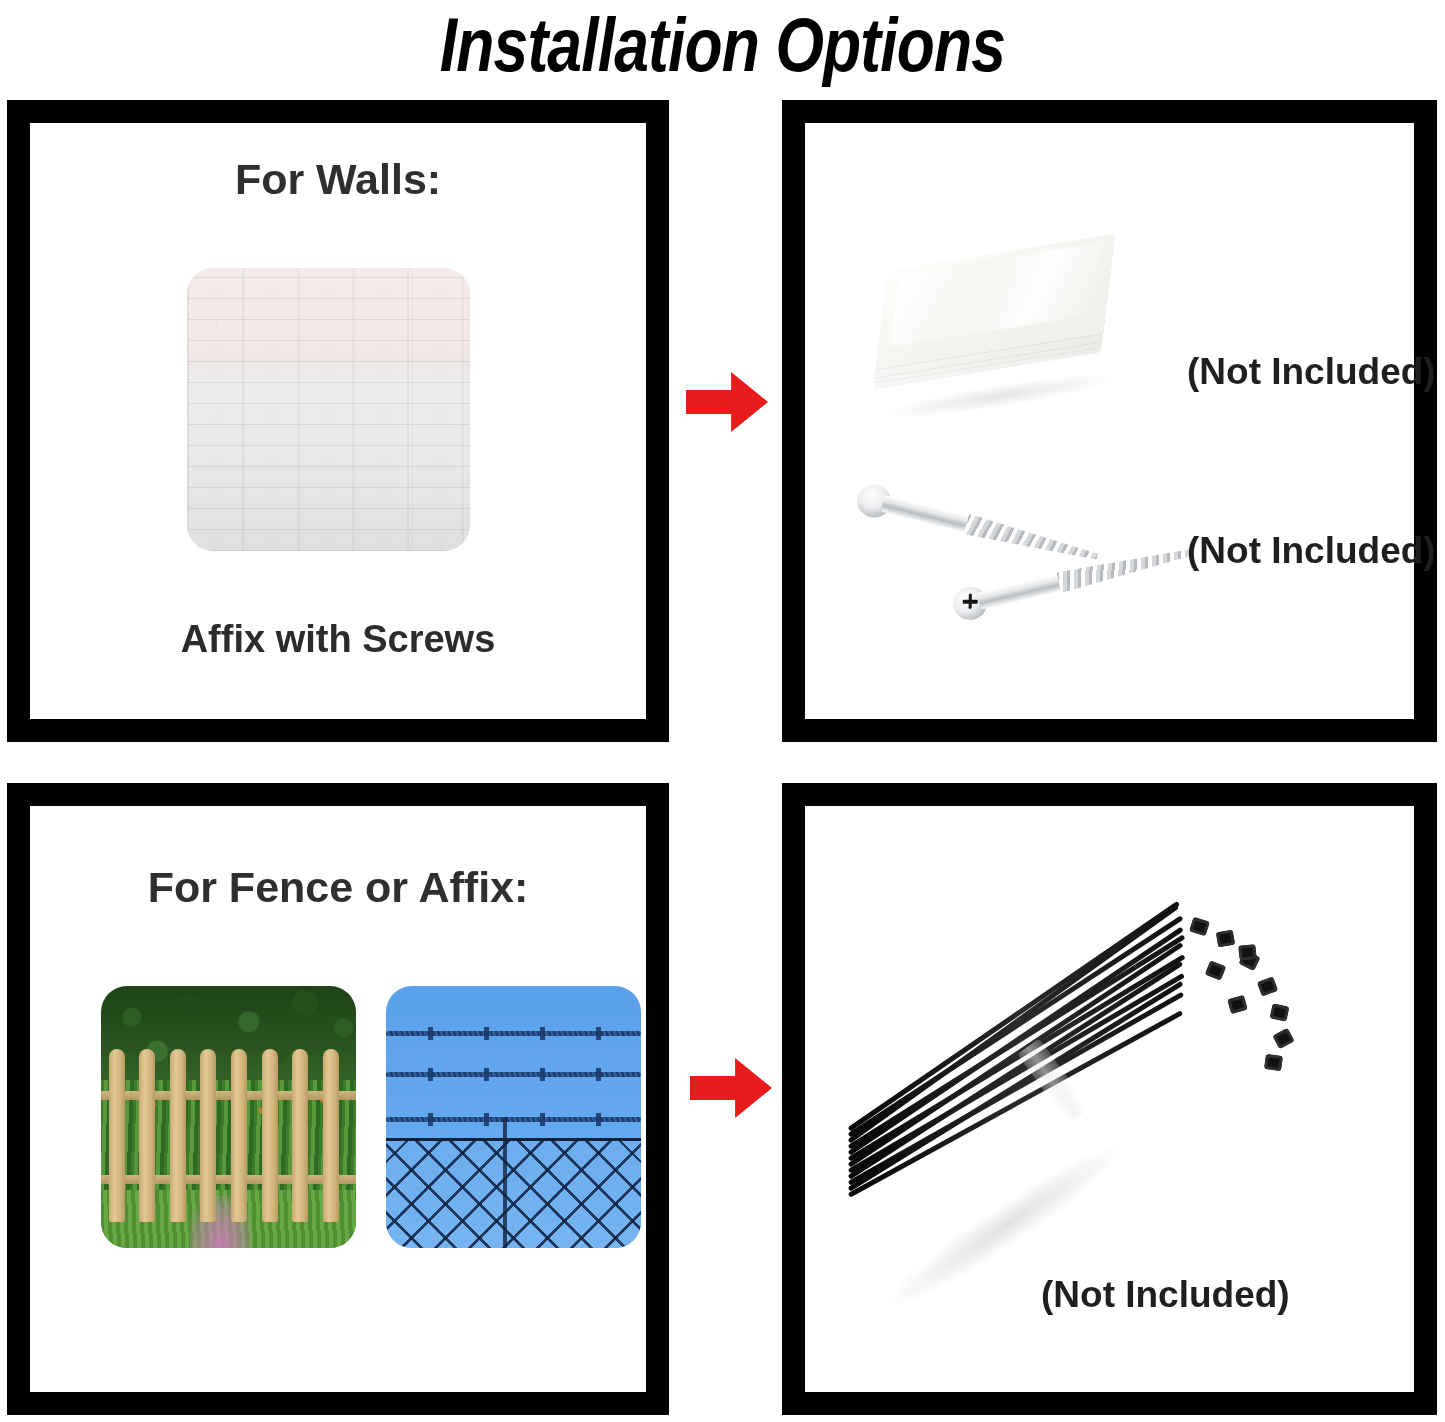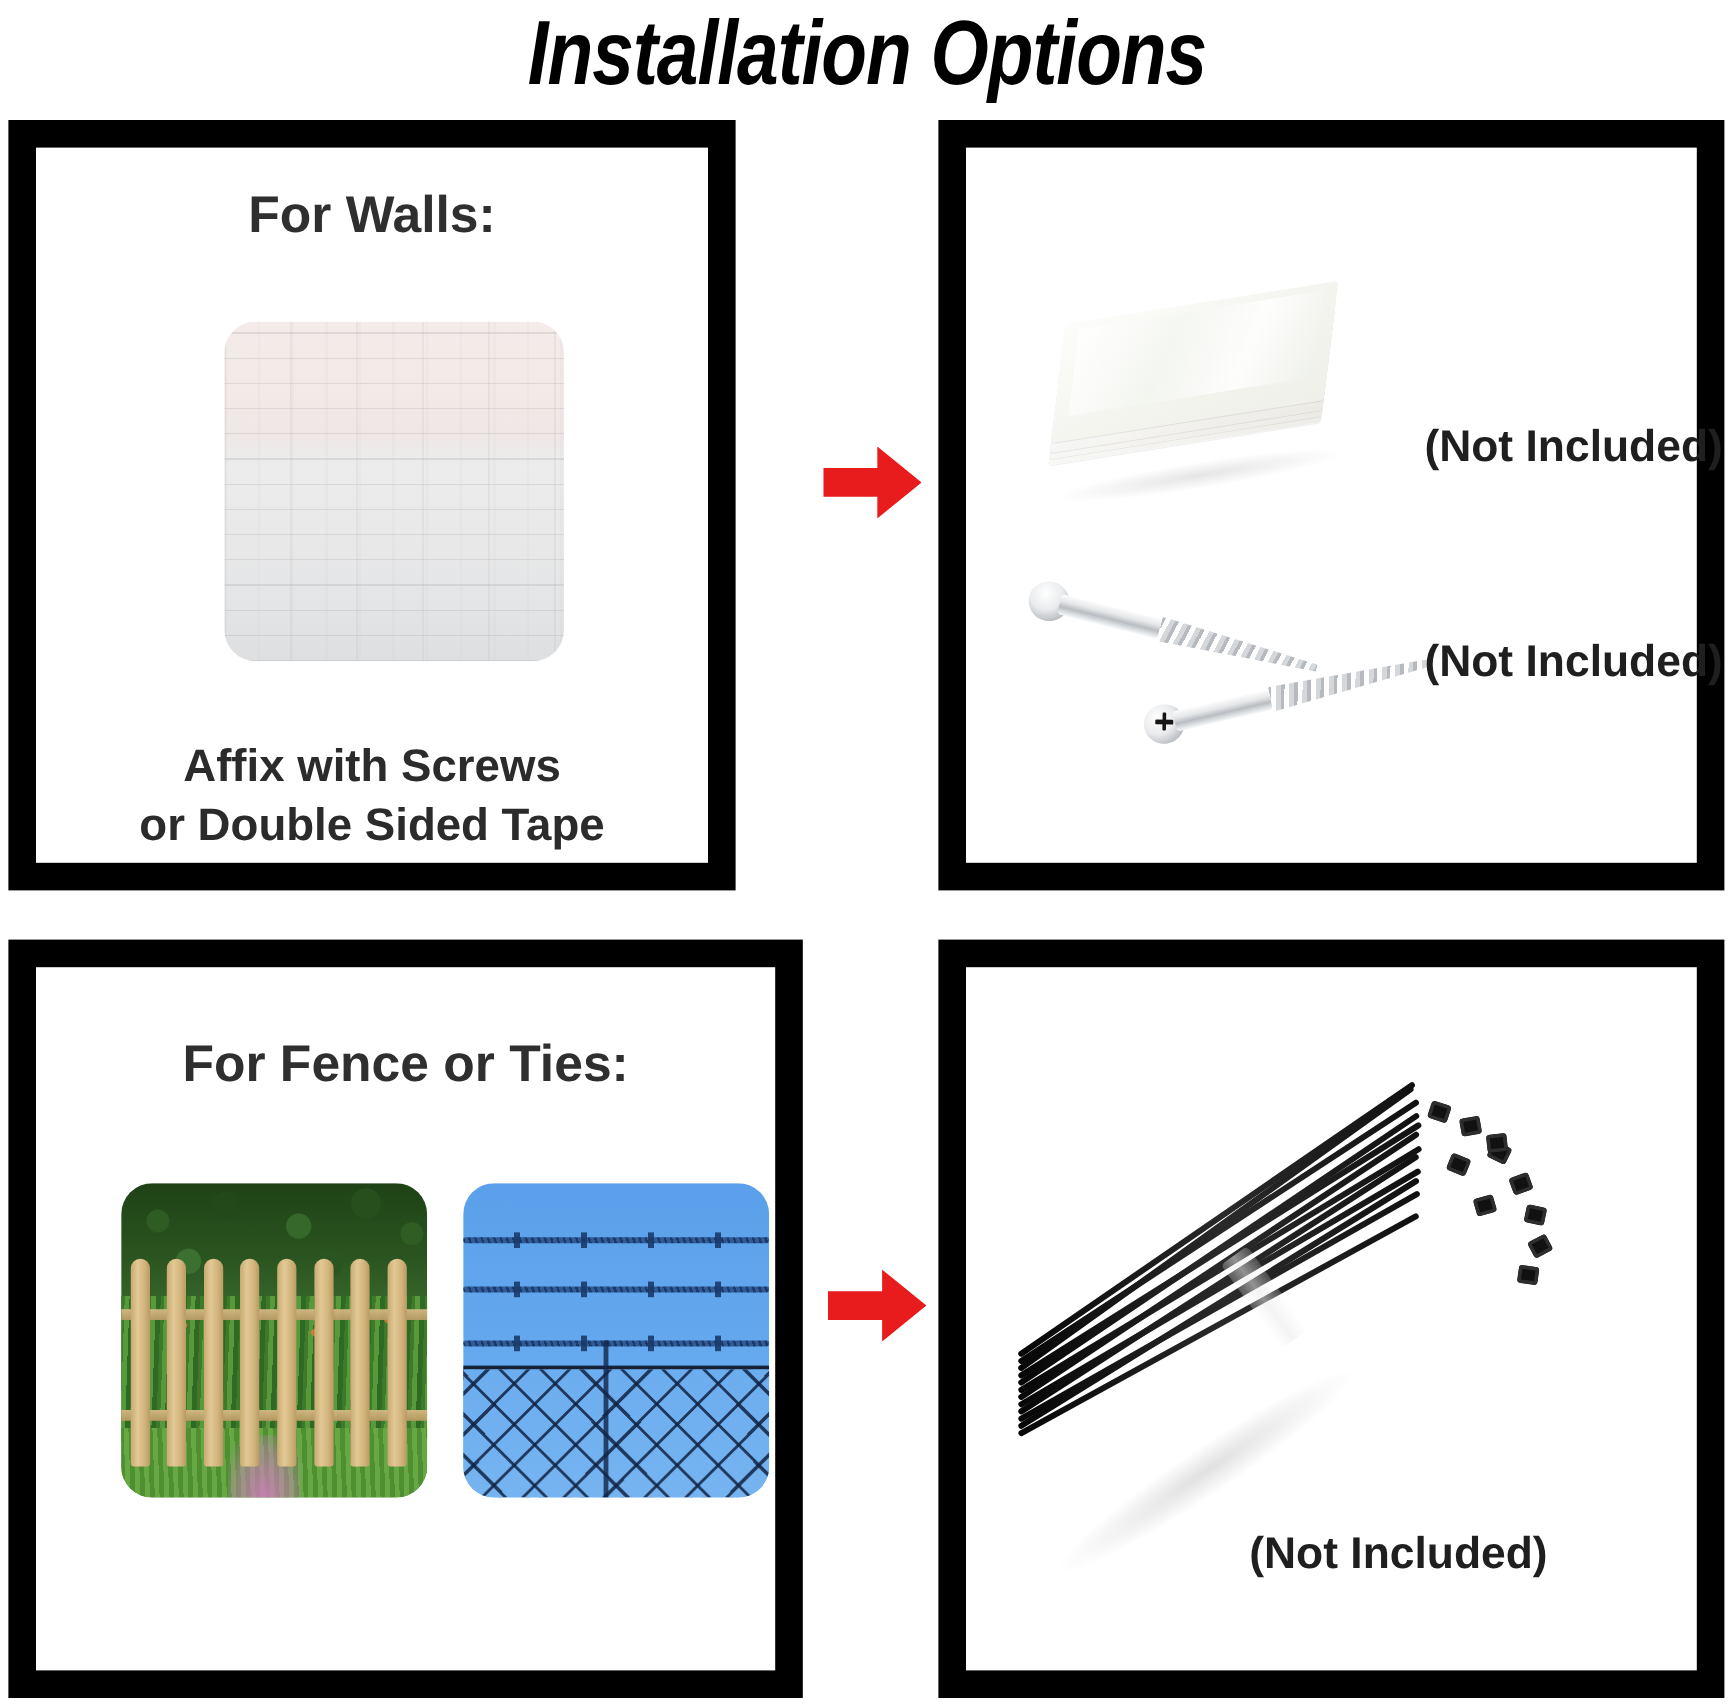--- a/index.html
+++ b/index.html
@@ -33,21 +33,21 @@
     white-space: nowrap;
   }
 
   
   .panel {
     position: absolute;
     background: #ffffff;
     border: 23px solid #000000;
     box-sizing: border-box;
   }
-  #panel-walls        { left: 7px;   top: 100px;  width: 606px; height: 642px; }
+  #panel-walls        { left: 7px;   top: 100px;  width: 662px; height: 642px; }
   #panel-wall-hw      { left: 782px; top: 100px;  width: 655px; height: 642px; }
   #panel-fence        { left: 7px;   top: 783px;  width: 662px; height: 632px; }
   #panel-fence-hw     { left: 782px; top: 783px;  width: 655px; height: 632px; }
 
   .panel-inner {
     position: relative;
     width: 100%;
     height: 100%;
   }
 
@@ -351,21 +351,20 @@
 
 <div class="panel" id="panel-walls">
   <div class="panel-inner">
 
     <div class="heading" style="top:32px;">For Walls:</div>
 
     <div id="wall-image"></div>
 
     <div class="caption" style="top:492px;">Affix with Screws</div>
 
-    <div class="caption" style="top:541px;">or Double Sided Tape</div>
 
   </div>
 </div>
 
 <div class="panel" id="panel-wall-hw">
   <div class="panel-inner">
 
     <div id="tape-shadow" style="position:absolute;left:75px;top:262px;"></div>
 
     <div id="tape-stack" style="left:72px;top:130px;">
@@ -393,21 +392,21 @@
     </div>
 
     <div class="not-included" style="left:382px;top:407px;">(Not Included)</div>
 
   </div>
 </div>
 
 <div class="panel" id="panel-fence">
   <div class="panel-inner">
 
-    <div class="heading" style="top:57px;">For Fence or Ties:</div>
+    <div class="heading" style="top:57px;">For Fence or Affix:</div>
 
     <div class="photo" id="photo-picket">
       <div class="pf-hedge"></div>
       <div class="pf-grassbg"></div>
       <div class="pf-flower" style="left:18%;top:44%;"></div>
       <div class="pf-flower" style="left:41%;top:41%;"></div>
       <div class="pf-flower" style="left:62%;top:46%;"></div>
       <div class="pf-flower" style="left:86%;top:42%;"></div>
       <div class="pf-lawn"></div>
       <div class="pf-path"></div>

